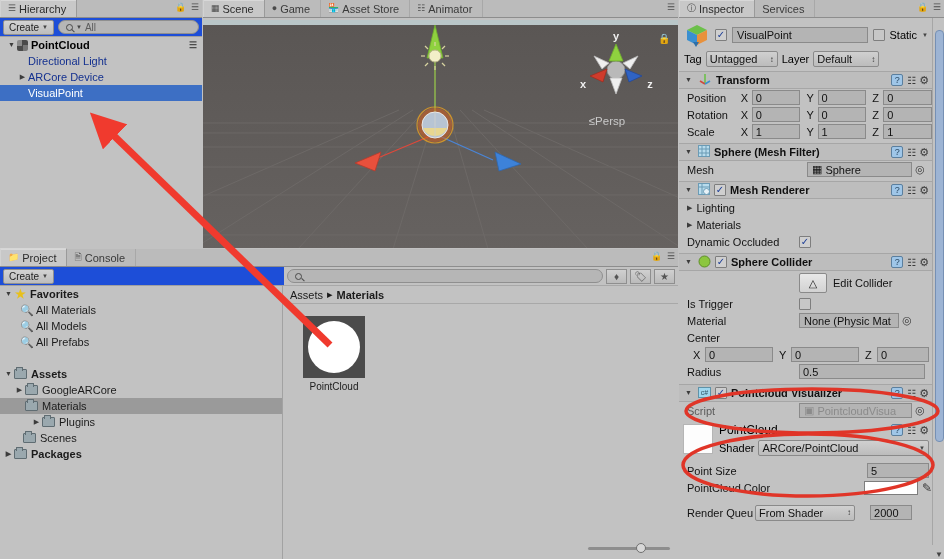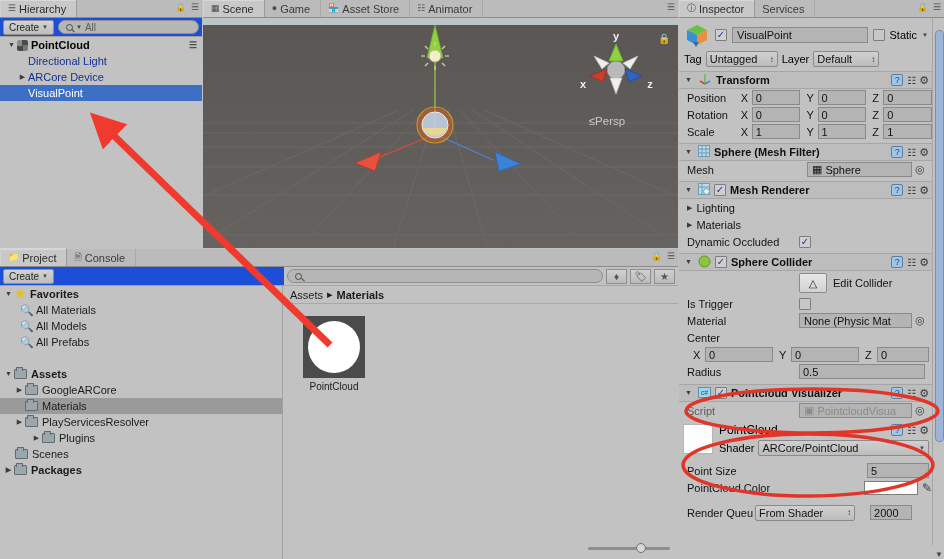--- a/index.html
+++ b/index.html
@@ -521,31 +521,26 @@
       <div class="prow" style="padding-left:14px">
         <span class="foldout">▶</span>
         <span class="folder"></span>
         <span>GoogleARCore</span>
       </div>
       <div class="prow selected" style="padding-left:14px">
         <span class="foldout"></span>
         <span class="folder"></span>
         <span>Materials</span>
       </div>
-      <div class="prow" style="padding-left:14px">
-        <span class="foldout">▶</span>
-        <span class="folder"></span>
-        <span>PlayServicesResolver</span>
-      </div>
       <div class="prow" style="padding-left:31px">
         <span class="foldout">▶</span>
         <span class="folder"></span>
         <span>Plugins</span>
       </div>
-      <div class="prow" style="padding-left:4px">
+      <div class="prow" style="padding-left:12px">
         <span class="foldout"></span>
         <span class="folder"></span>
         <span>Scenes</span>
       </div>
       <div class="prow bold">
         <span class="foldout">▶</span>
         <span class="folder"></span>
         <span>Packages</span>
       </div>
     </div>
@@ -766,21 +761,21 @@
         <span style="width:112px"></span>
         <div class="editcollider">△</div>
         <span style="margin-left:6px">Edit Collider</span>
       </div>
       <div class="prow2">
         <span class="lbl" style="width:112px">Is Trigger</span>
         <div class="cb" style="background:#c7c7c7"></div>
       </div>
       <div class="prow2">
         <span class="lbl" style="width:112px">Material</span>
-        <div class="objfield" style="width:113px">
+        <div class="objfield" style="width:100px">
           <span>None (Physic Mat</span>
         </div>
         <span class="radio">◎</span>
       </div>
       <div class="prow2">
         <span class="lbl">Center</span>
       </div>
       <div class="prow2" style="padding-left:14px">
         <span class="axislabel">X</span>
         <div class="field" style="width:68px">

